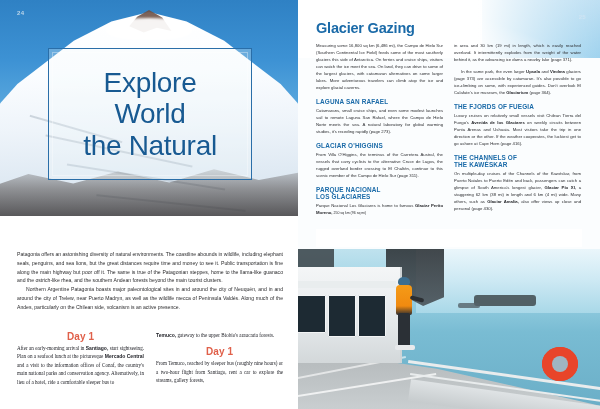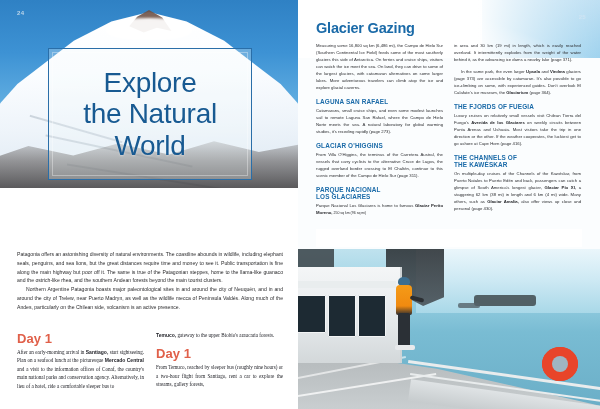--- a/index.html
+++ b/index.html
@@ -2,21 +2,21 @@
 <html><head>
 <meta charset="utf-8">
 <style>
   html,body{margin:0;padding:0;background:#ffffff;}
   body{width:600px;height:409px;overflow:hidden;font-family:"Liberation Sans",sans-serif;}
   .spread{position:relative;width:600px;height:409px;background:#ffffff;overflow:hidden;display:flex;}
 
   
   .page-left{position:relative;width:298px;height:409px;overflow:hidden;background:#fff;}
 
-  .hero{position:relative;width:298px;height:188px;overflow:hidden;}
+  .hero{position:relative;width:298px;height:216px;overflow:hidden;}
   
   .sky{position:absolute;inset:0;background:linear-gradient(180deg,#2f81c4 0%,#3d92d4 28%,#64b0e2 58%,#8fc9ee 100%);}
   
   .ridge-far{position:absolute;left:-40px;top:96px;width:200px;height:170px;background:linear-gradient(160deg,#b9c6d4 0%,#93a5b8 45%,#5d6e80 100%);
     clip-path:polygon(0% 22%,16% 10%,34% 18%,52% 8%,72% 20%,100% 34%,100% 100%,0% 100%);opacity:.95;}
   .ridge-right{position:absolute;right:-50px;top:104px;width:190px;height:160px;background:linear-gradient(200deg,#cfdae6 0%,#8d9fb2 50%,#4e5d6d 100%);
     clip-path:polygon(0% 40%,22% 22%,44% 30%,66% 14%,86% 24%,100% 16%,100% 100%,0% 100%);opacity:.95;}
   .cone{position:absolute;left:50%;top:12px;transform:translateX(-50%);width:470px;height:240px;
     background:linear-gradient(178deg,#ffffff 0%,#fbfdff 26%,#eef4fa 48%,#dde8f2 70%,#c3d2e0 100%);
     clip-path:polygon(50% 0%,58% 4%,66% 12%,78% 30%,88% 52%,96% 76%,100% 100%,0% 100%,4% 76%,12% 52%,22% 30%,34% 12%,42% 4%);}
@@ -49,21 +49,21 @@
   .title-box::after{content:"";position:absolute;left:3px;top:3px;right:3px;bottom:3px;border:1px solid rgba(255,255,255,.35);}
   .title-txt{position:relative;z-index:2;text-align:center;color:#185a92;font-size:28px;line-height:1.12;font-weight:400;
     letter-spacing:-.3px;text-shadow:0 1px 2px rgba(255,255,255,.35);}
 
   .lead{position:absolute;left:17px;top:250px;width:266px;color:#2a2a2c;font-size:5.1px;line-height:1.72;text-align:justify;}
   .lead p{margin:0;}
   .lead p.ind{text-indent:9px;}
 
   .days{position:absolute;left:17px;top:331px;width:266px;display:flex;gap:12px;}
   .day-col{width:127px;}
-  .day-h{color:#e0604a;font-size:13px;font-weight:700;margin:0 0 2px 0;letter-spacing:.1px;}
+  .day-h{color:#e0604a;font-size:10px;font-weight:700;margin:0 0 2px 0;letter-spacing:.1px;text-align:center;}
   .day-h.sp{margin-top:7px;}
   .day-p{margin:0;color:#23242a;font-size:5.1px;line-height:1.66;text-align:justify;font-family:"Liberation Serif",serif;}
   .day-p b{font-family:"Liberation Sans",sans-serif;font-weight:700;font-size:5px;}
 
   
   .page-right{position:relative;width:302px;height:409px;overflow:hidden;background:#fbfdfe;}
   .rp-sky{position:absolute;right:0;top:0;width:118px;height:58px;background:linear-gradient(200deg,#bfe0f3 0%,#9ed2ee 60%,#cfe8f7 100%);}
   .rp-white{position:absolute;left:0;top:0;width:302px;height:58px;background:linear-gradient(90deg,#ffffff 0%,#ffffff 58%,rgba(255,255,255,0) 100%);}
 
   .gg-title{position:absolute;left:18px;top:20px;color:#1a6aa8;font-size:14.5px;font-weight:700;letter-spacing:-.2px;}
@@ -131,22 +131,22 @@
       <div class="crevasse c1"></div>
       <div class="crevasse c2"></div>
       <div class="crevasse c3"></div>
       <div class="foot-rock"></div>
 
       <div class="pagenum-l">24</div>
 
       <div class="title-box">
         <div class="title-txt">
           <div>Explore</div>
+          <div>World</div>
           <div>the Natural</div>
-          <div>World</div>
         </div>
       </div>
     </div>
 
     <div class="lead">
       <p>Patagonia offers an astonishing diversity of natural environments. The coastline abounds in wildlife, including elephant seals, penguins, and sea lions, but the great distances require time and money to see it. Public transportation is fine along the main highway but poor off it. The same is true of the Patagonian steppes, home to the llama-like guanaco and the ostrich-like rhea, and the southern Andean forests beyond the main tourist clusters.</p>
       <p class="ind">Northern Argentine Patagonia boasts major paleontological sites in and around the city of Neuquén, and in and around the city of Trelew, near Puerto Madryn, as well as the wildlife mecca of Península Valdés. Along much of the Andes, particularly on the Chilean side, volcanism is an active presence.</p>
     </div>
 
     <div class="days">

